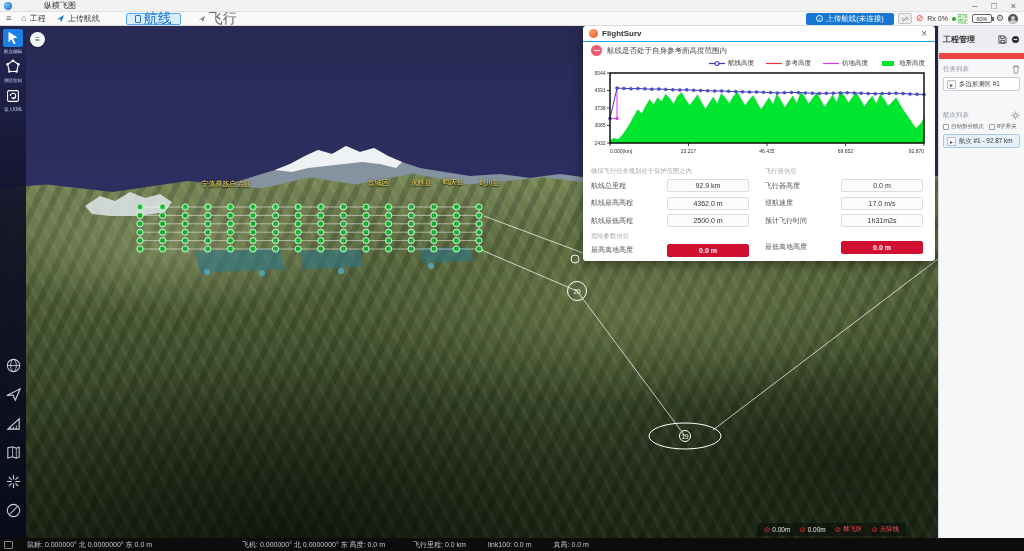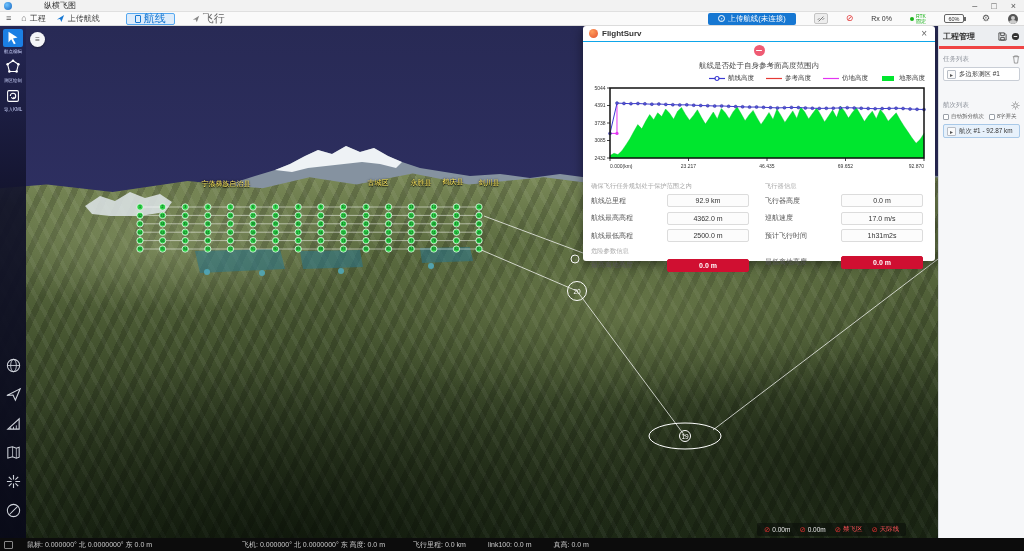--- a/index.html
+++ b/index.html
@@ -9,24 +9,24 @@
   .titlebar{height:12px;background:#f2f2f2;display:flex;align-items:center;padding:0 4px;border-bottom:1px solid #e0e0e0;gap:28px;}
   .app-ico{width:8px;height:8px;border-radius:50%;background:radial-gradient(circle at 35% 35%,#6fc3ff,#1565c0);margin-right:4px;}
   .app-title{font-size:8px;color:#333;}
   .win-controls{margin-left:auto;display:flex;gap:14px;padding-right:4px;}
   .win-controls span{font-size:9px;line-height:10px;color:#555;cursor:default;}
   
   .menubar{height:14px;background:#fafafa;border-bottom:1px solid #dcdcdc;display:flex;align-items:center;padding:0 6px;gap:10px;position:relative;z-index:40;}
   .mb-item{display:flex;align-items:center;gap:3px;font-size:8px;color:#444;}
   .mb-ico{font-size:9px;line-height:9px;color:#555;}
   .tabs{display:flex;gap:8px;margin-left:16px;}
-  .tab{display:flex;align-items:center;gap:3px;font-size:11px;color:#666;padding:1px 8px;border-radius:2px;border:1px solid transparent;height:12px;}
+  .tab{display:flex;align-items:center;gap:3px;font-size:14px;color:#666;padding:1px 8px;border-radius:2px;border:1px solid transparent;height:12px;}
   .tab.active{background:#ddecfb;border-color:#56a8f0;color:#1677d2;}
   .doc-ico{width:6px;height:8px;border:1px solid #1677d2;border-radius:1px;display:inline-block;}
-  .mb-right{margin-left:auto;display:flex;align-items:center;gap:18px;}
+  .mb-right{margin-left:auto;display:flex;align-items:center;gap:4px;}
   .upload-btn{background:#1677d2;color:#fff;font-size:7.5px;height:12px;display:flex;align-items:center;gap:3px;padding:0 10px;border-radius:2px;}
   .upload-btn .o{width:7px;height:7px;border:1px solid #fff;border-radius:50%;font-size:5px;display:flex;align-items:center;justify-content:center;}
   .mini-btn{width:14px;height:11px;background:#ededed;border:1px solid #c4c4c4;border-radius:2px;display:flex;align-items:center;justify-content:center;font-size:7px;color:#777;}
   .nofly-ico{color:#e03131;font-size:9px;line-height:9px;}
   .rx{font-size:7px;color:#333;}
   .rtk{display:flex;align-items:center;gap:2px;}
   .rtk .dot{width:4px;height:4px;border-radius:50%;background:#19b319;}
   .rtk .t{font-size:5px;line-height:5px;color:#19b319;}
   .battery{width:20px;height:9px;border:1px solid #666;border-radius:2px;font-size:5.5px;color:#333;display:flex;align-items:center;justify-content:center;position:relative;}
   .battery:after{content:"";position:absolute;right:-3px;top:2px;width:2px;height:4px;background:#666;}
@@ -65,37 +65,37 @@
   .br-strip{position:absolute;left:757px;bottom:2px;height:13px;display:flex;align-items:center;gap:9px;background:rgba(10,12,10,.55);padding:0 7px;border-radius:2px;z-index:8;}
   .br-item{display:flex;align-items:center;gap:2px;font-size:6.5px;color:#e6e6e6;}
   .br-item .ico{color:#e03131;font-size:7.5px;line-height:8px;}
   .br-item.red{color:#ff5257;}
   
   .dialog{position:absolute;left:583px;top:0;width:352px;height:235px;background:#fff;border-radius:3px;box-shadow:0 3px 12px rgba(0,0,0,.45);z-index:30;font-size:8px;}
   .dlg-title{height:16px;display:flex;align-items:center;padding:0 6px;border-bottom:1px solid #0ea5e9;}
   .dlg-ico{width:9px;height:9px;border-radius:50%;background:radial-gradient(circle at 35% 30%,#ff9d5c,#e4512e);margin-right:4px;}
   .dlg-name{font-size:8px;color:#333;font-weight:bold;}
   .dlg-close{margin-left:auto;font-size:10px;color:#666;cursor:pointer;padding:0 2px;}
-  .dlg-warn{display:flex;align-items:center;gap:5px;padding:3px 8px 1px;flex-direction:column;}
+  .dlg-warn{display:flex;align-items:center;gap:5px;padding:3px 8px 1px;}
   .warn-ico{width:11px;height:11px;border-radius:50%;background:#ef5b73;position:relative;flex:none;}
   .warn-ico:after{content:"";position:absolute;left:2.5px;top:4.7px;width:6px;height:1.6px;background:#fff;border-radius:1px;}
   .dlg-warn .txt{font-size:7.5px;color:#444;}
   .legend{display:flex;justify-content:flex-end;gap:12px;padding:2px 10px 1px;}
   .lg-item{display:flex;align-items:center;gap:3px;font-size:6.5px;color:#333;}
   .chart-wrap{padding:0 3px;}
   .fields{display:flex;padding:2px 8px 0;gap:14px;}
   .fcol{width:160px;}
   .sec-h{font-size:6.3px;color:#a9a9a9;margin:2px 0 3px;white-space:nowrap;}
   .frow{display:flex;align-items:center;margin-bottom:4.5px;}
   .frow .fl{width:76px;font-size:7px;color:#555;white-space:nowrap;}
   .frow .fv{width:82px;height:13px;border:1px solid #dcdcdc;background:#fcfcfc;border-radius:2px;font-size:7px;color:#333;display:flex;align-items:center;justify-content:center;}
   .frow .fv.red{background:#d00f31;border-color:#d00f31;color:#fff;font-weight:bold;}
   
   .sidebar{position:absolute;right:0;top:0;width:86px;height:512px;background:#f6f7f9;border-left:1px solid #d6d9de;z-index:35;}
-  .sb-header{height:23px;background:#eceef1;border-bottom:3px solid #ef4444;display:flex;align-items:center;padding:8px 4px;gap:4px;}
+  .sb-header{height:33px;background:#eceef1;border-bottom:6px solid #ef4444;display:flex;align-items:center;padding:8px 4px;gap:4px;}
   .sb-header .t{font-size:8px;font-weight:bold;color:#333;margin-right:auto;}
   .sb-body{padding:4px 4px;}
   .sb-secrow{display:flex;align-items:center;margin:2px 0 3px;}
   .sb-secrow .t{font-size:6.5px;color:#8a8f98;margin-right:auto;}
   .sb-item{height:14px;border:1px solid #c9ced6;background:#fff;border-radius:2px;display:flex;align-items:center;gap:3px;padding:0 3px;margin-bottom:4px;cursor:pointer;}
   .sb-item.sel{background:#e7f1fb;border-color:#a9c9e8;}
   .sb-item .exp{width:9px;height:9px;border:1px solid #b9bec6;border-radius:1px;background:#fafafa;font-size:6px;line-height:8px;text-align:center;color:#555;flex:none;}
   .sb-item .t{font-size:6.4px;color:#333;white-space:nowrap;}
   .cb-row{display:flex;gap:5px;margin:3px 0 4px;}
   .cb{display:flex;align-items:center;gap:2px;font-size:5.5px;color:#555;white-space:nowrap;}

